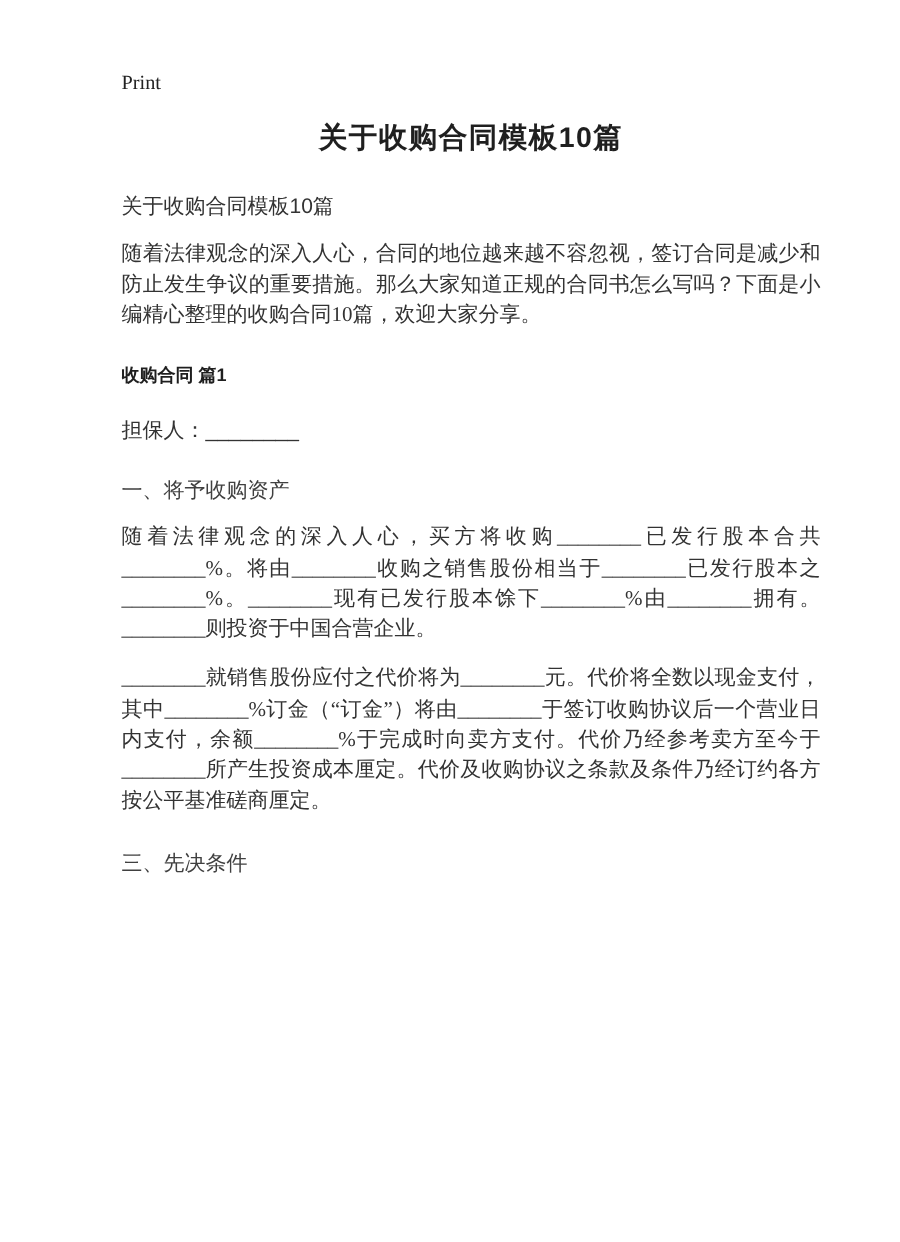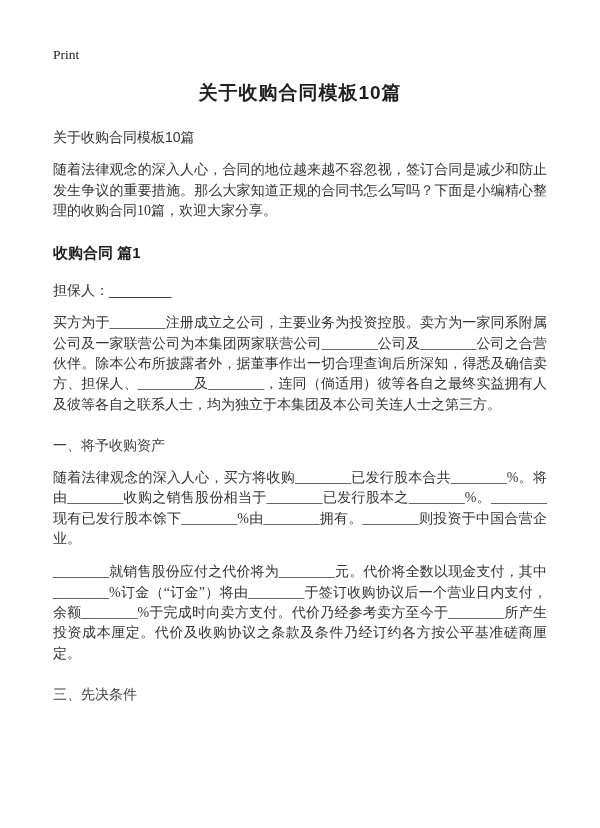--- a/index.html
+++ b/index.html
@@ -10,21 +10,21 @@
   body {
     width: 600px;
     height: 828px;
     overflow: hidden;
     font-family: "Liberation Sans", "DejaVu Sans", sans-serif;
   }
   .page {
     box-sizing: border-box;
     width: 600px;
     height: 828px;
-    padding: 44px 53px 0 53px;
+    padding: 44px 53px 0 81px;
     background: #ffffff;
     color: #333333;
     font-size: 14px;
     line-height: 1.45;
   }
   .print-link {
     display: inline-block;
     font-family: "Liberation Serif", "DejaVu Serif", serif;
     font-size: 13.5px;
     color: #222222;
@@ -44,21 +44,21 @@
   p.doc-subtitle {
     margin: 21px 0 0 0;
   }
   p.para {
     margin: 13px 0 0 0;
     text-align: justify;
     font-family: Liberation Serif, serif;
   }
   h2.part-heading {
     margin: 21px 0 0 0;
-    font-size: 15px;
+    font-size: 12px;
     font-weight: bold;
     color: #1f1f1f;
   }
   p.blank-line {
     margin: 16px 0 0 0;
   }
   h3.section-heading {
     margin: 20px 0 0 0;
     font-size: 14px;
     font-weight: normal;
@@ -77,21 +77,20 @@
   <p class="doc-subtitle">关于收购合同模板10篇</p>
 
   <p class="para">随着法律观念的深入人心，合同的地位越来越不容忽视，签订合同是减少和防止发生争议的重要措施。那么大家知道正规的合同书怎么写吗？下面是小编精心整理的收购合同10篇，欢迎大家分享。</p>
 
   <h2 class="part-heading">收购合同 篇1</h2>
 
 
 
   <p class="blank-line">担保人：________</p>
 
-  <p class="para">买方为于________注册成立之公司，主要业务为投资控股。卖方为一家同系附属公司及一家联营公司为本集团两家联营公司________公司及________公司之合营伙伴。除本公布所披露者外，据董事作出一切合理查询后所深知，得悉及确信卖方、担保人、________及________，连同（倘适用）彼等各自之最终实益拥有人及彼等各自之联系人士，均为独立于本集团及本公司关连人士之第三方。</p>
 
   <h3 class="section-heading">一、将予收购资产</h3>
 
   <p class="para">随着法律观念的深入人心，买方将收购________已发行股本合共________%。将由________收购之销售股份相当于________已发行股本之________%。________现有已发行股本馀下________%由________拥有。________则投资于中国合营企业。</p>
 
 
   <p class="para">________就销售股份应付之代价将为________元。代价将全数以现金支付，其中________%订金（“订金”）将由________于签订收购协议后一个营业日内支付，余额________%于完成时向卖方支付。代价乃经参考卖方至今于________所产生投资成本厘定。代价及收购协议之条款及条件乃经订约各方按公平基准磋商厘定。</p>
 
   <h3 class="section-heading">三、先决条件</h3>
 

